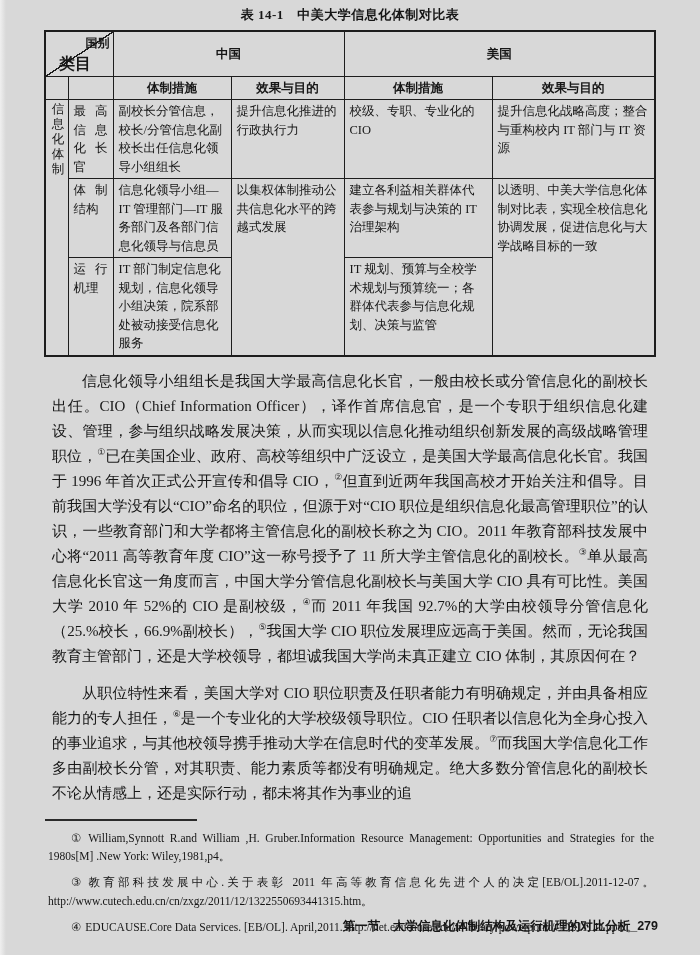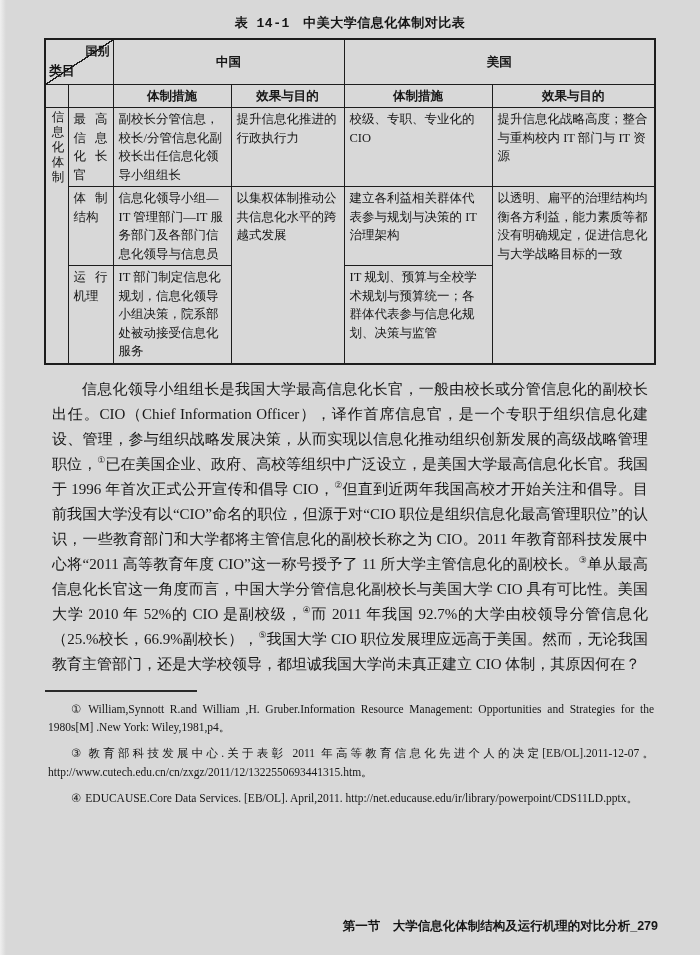--- a/index.html
+++ b/index.html
@@ -14,23 +14,23 @@
     box-sizing:border-box;
   }
   .page::before{ 
     content:""; position:absolute; left:0; top:0; width:6px; height:100%;
     background:linear-gradient(to right, #efefef, rgba(239,239,239,0));
     pointer-events:none;
   }
 
   
   .table-caption {
-    padding-top:14px;
+    padding-top:6px;
     text-align:center;
-    font-family:Liberation Mono, monospace;
+    font-family:Liberation Serif, serif;
     font-weight:bold;
     font-size:13px;
     letter-spacing:0.5px;
   }
 
   
   table.cmp {
     width:610px;
     margin:6px auto 0 auto;
     border-collapse:collapse;
@@ -62,21 +62,21 @@
   td.corner {
     position:relative;
     padding:0;
     background:linear-gradient(to bottom right,
       rgba(0,0,0,0) calc(50% - 0.7px),
       #1d1d1d calc(50% - 0.7px),
       #1d1d1d calc(50% + 0.7px),
       rgba(0,0,0,0) calc(50% + 0.7px));
   }
   td.corner .c-top    { position:absolute; top:2px;  right:3px; font-family:"Liberation Sans",sans-serif; font-weight:bold; font-size:12px; }
-  td.corner .c-bottom { position:absolute; bottom:2px; left:3px; font-family:Liberation Mono, monospace; font-weight:bold; font-size:13px; }
+  td.corner .c-bottom { position:absolute; bottom:2px; left:13px; font-family:Liberation Sans, sans-serif; font-weight:bold; font-size:16px; }
 
   
   td.vlabel { text-align:center; vertical-align:middle; padding:0; }
   td.vlabel .vtext {
     width:14px; margin:0 auto;
     word-break:break-all;
     line-height:15px;
     font-size:12.5px;
   }
   
@@ -165,34 +165,35 @@
       <td>校级、专职、专业化的 CIO</td>
       <td>提升信息化战略高度；整合与重构校内 IT 部门与 IT 资源</td>
     </tr>
     <tr class="brow2">
       <td class="rowlabel">
         <div class="rl">体制结构</div>
       </td>
       <td>信息化领导小组—IT 管理部门—IT 服务部门及各部门信息化领导与信息员</td>
       <td rowspan="2">以集权体制推动公共信息化水平的跨越式发展</td>
       <td>建立各利益相关群体代表参与规划与决策的 IT 治理架构</td>
-      <td rowspan="2">以透明、扁平的治理结构均衡各方利益，能力素质等都没有明确规定，促进信息化与大学战略目标的一致</td>
+      <td rowspan="2">以透明、中美大学信息化体制对比表，实现全校信息化协调发展，促进信息化与大学战略目标的一致</td>
     </tr>
     <tr class="brow3">
       <td class="rowlabel">
         <div class="rl">运行机理</div>
       </td>
       <td>IT 部门制定信息化规划，信息化领导小组决策，院系部处被动接受信息化服务</td>
       <td>IT 规划、预算与全校学术规划与预算统一；各群体代表参与信息化规划、决策与监管</td>
     </tr>
   </tbody>
     </table>
 
   <div class="body-text">
     <p class="para">信息化领导小组组长是我国大学最高信息化长官，一般由校长或分管信息化的副校长出任。CIO（Chief Information Officer），译作首席信息官，是一个专职于组织信息化建设、管理，参与组织战略发展决策，从而实现以信息化推动组织创新发展的高级战略管理职位，<sup class="fn-mark">①</sup>已在美国企业、政府、高校等组织中广泛设立，是美国大学最高信息化长官。我国于 1996 年首次正式公开宣传和倡导 CIO，<sup class="fn-mark">②</sup>但直到近两年我国高校才开始关注和倡导。目前我国大学没有以“CIO”命名的职位，但源于对“CIO 职位是组织信息化最高管理职位”的认识，一些教育部门和大学都将主管信息化的副校长称之为 CIO。2011 年教育部科技发展中心将“2011 高等教育年度 CIO”这一称号授予了 11 所大学主管信息化的副校长。<sup class="fn-mark">③</sup>单从最高信息化长官这一角度而言，中国大学分管信息化副校长与美国大学 CIO 具有可比性。美国大学 2010 年 52%的 CIO 是副校级，<sup class="fn-mark">④</sup>而 2011 年我国 92.7%的大学由校领导分管信息化（25.%校长，66.9%副校长），<sup class="fn-mark">⑤</sup>我国大学 CIO 职位发展理应远高于美国。然而，无论我国教育主管部门，还是大学校领导，都坦诚我国大学尚未真正建立 CIO 体制，其原因何在？</p>
+    <p class="para">从职位特性来看，美国大学对 CIO 职位职责及任职者能力有明确规定，并由具备相应能力的专人担任，<sup class="fn-mark">⑥</sup>是一个专业化的大学校级领导职位。CIO 任职者以信息化为全身心投入的事业追求，与其他校领导携手推动大学在信息时代的变革发展。<sup class="fn-mark">⑦</sup>而我国大学信息化工作多由副校长分管，对其职责、能力素质等都没有明确规定。绝大多数分管信息化的副校长不论从情感上，还是实际行动，都未将其作为事业的追</p>
   </div>
 
   <div class="fn-rule"></div>
 
   <div class="footnotes">
     <p><span class="fn-num">①</span><span>William,Synnott R.and William ,H. Gruber.Information Resource Management: Opportunities and Strategies for the 1980s[M] .New York: Wiley,1981,p4。</span></p>
     <p><span class="fn-num">③</span><span>教育部科技发展中心.关于表彰 2011 年高等教育信息化先进个人的决定[EB/OL].2011-12-07。http://www.cutech.edu.cn/cn/zxgz/2011/12/1322550693441315.htm。</span></p>
     <p><span class="fn-num">④</span><span>EDUCAUSE.Core Data Services. [EB/OL]. April,2011. http://net.educause.edu/ir/library/powerpoint/CDS11LD.pptx。</span></p>
 
   </div>

